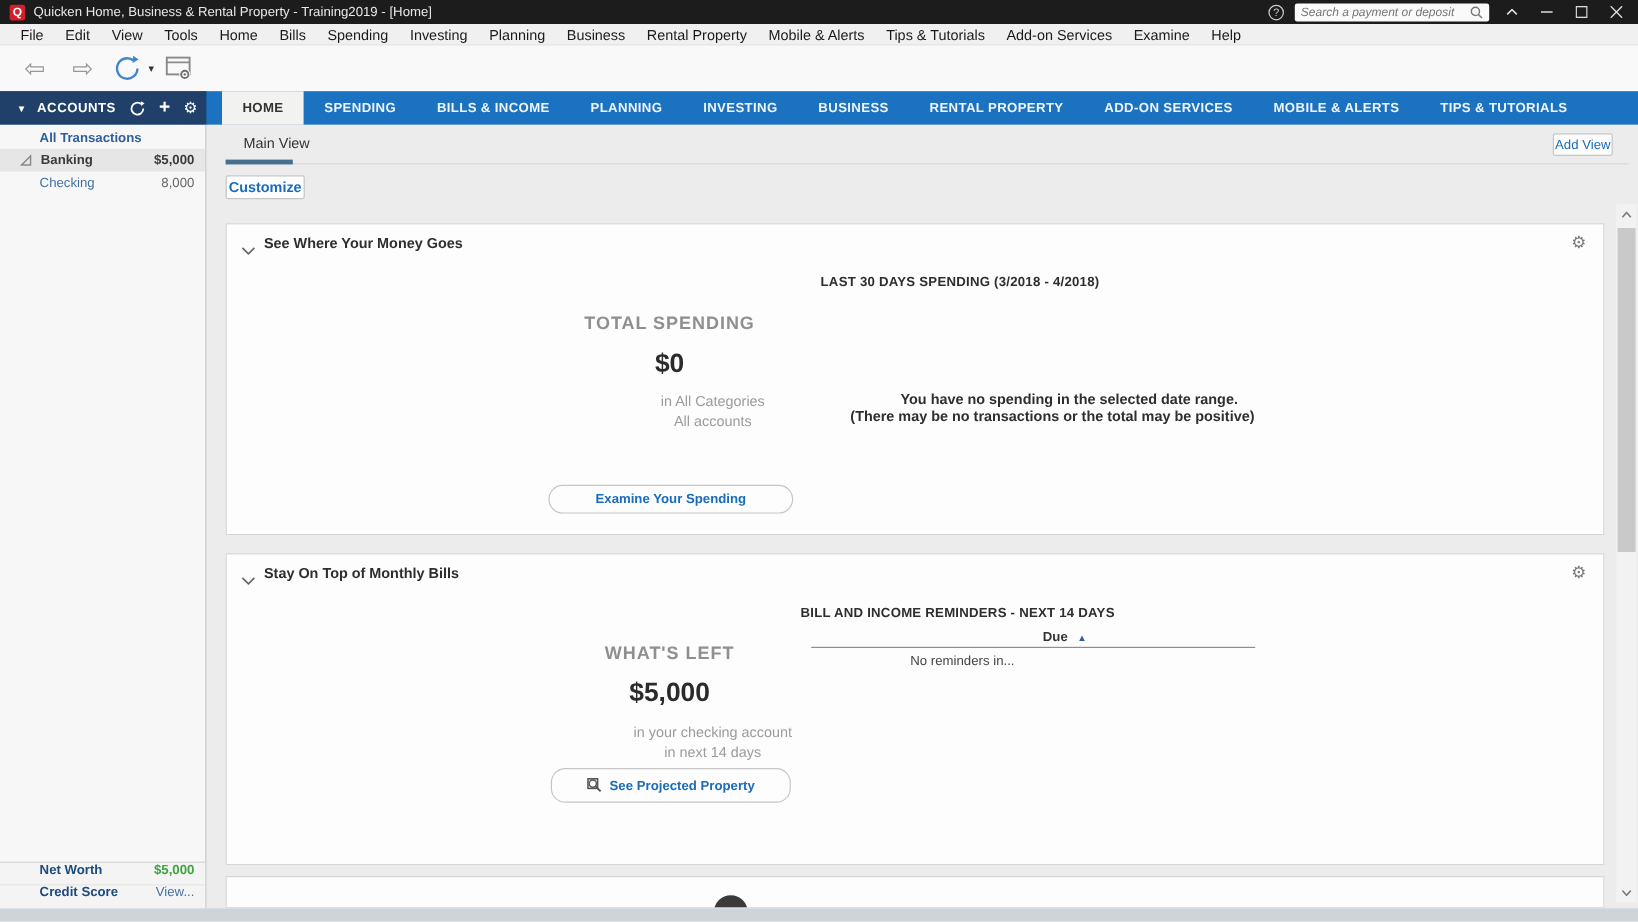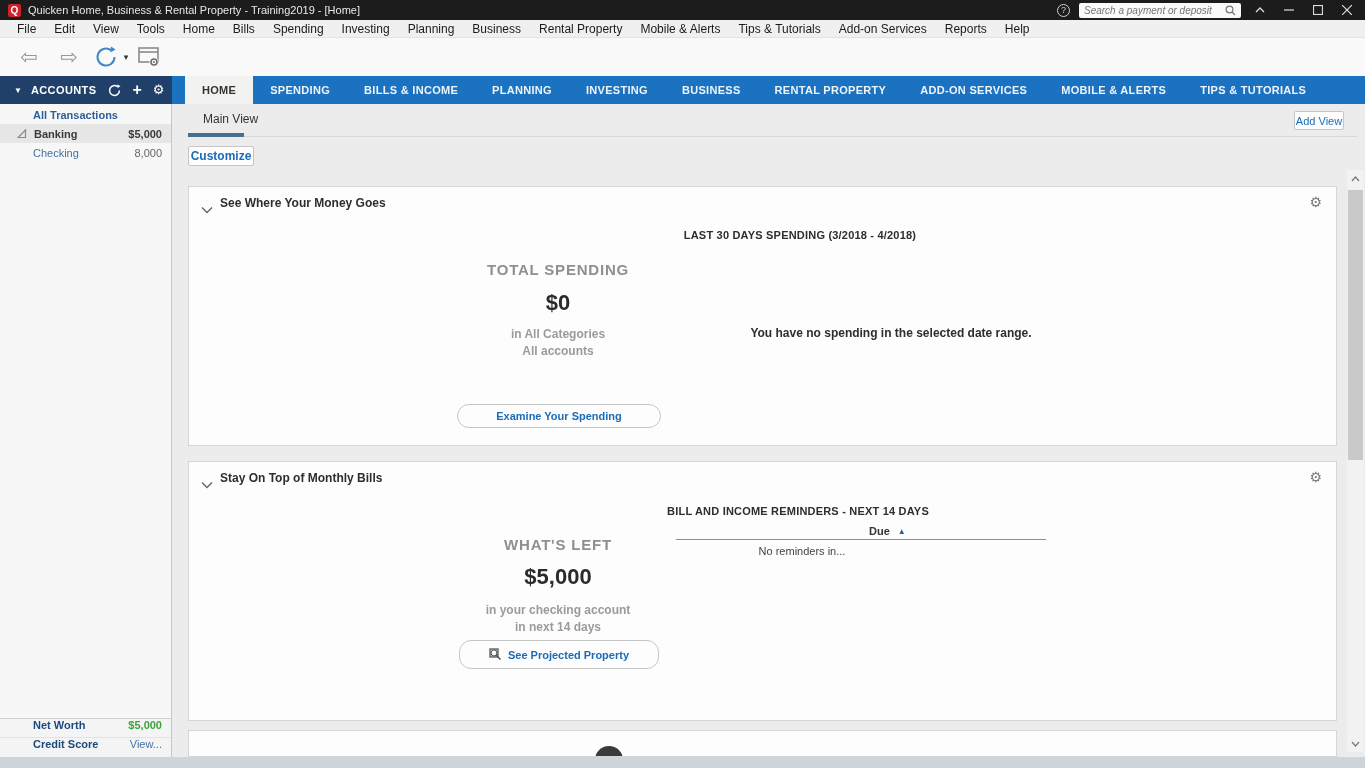--- a/index.html
+++ b/index.html
@@ -70,21 +70,21 @@
   .panel { position:absolute; left:15px; width:1149px; background:#fdfdfd; border:1px solid #d6d6d6; }
   .panel1 { top:82px; height:260px; }
   .panel2 { top:357px; height:260px; }
   .panel3 { top:626px; height:27px; overflow:hidden; }
   .p-chevron { position:absolute; left:12px; top:13px; }
   .p-title { position:absolute; left:31px; top:9px; font-size:12px; font-weight:bold; color:#2e2e2e; }
   .p-gear { position:absolute; right:14px; top:7px; font-size:14px; color:#7a7a7a; }
   .ctr { position:absolute; transform:translateX(-50%); white-space:nowrap; }
   .sum-head { font-size:15px; font-weight:bold; letter-spacing:.8px; color:#8f8f8f; }
   .sum-amt { font-size:22px; font-weight:bold; color:#2b2b2b; }
-  .sum-line { font-size:12px; font-weight:bold; color:#9b9b9b; }
+  .sum-line { font-size:12px; font-weight:normal; color:#9b9b9b;margin-left:36px; }
   .r-head { font-size:11px; font-weight:bold; color:#2e2e2e; letter-spacing:.2px; }
   .r-msg { font-size:12px; font-weight:bold; color:#2e2e2e; }
   .p-btn { position:absolute;border-radius:12px; }
   .btn1 { left:268px; top:217px; width:204px; height:24px; font-weight:bold; }
   .btn2 { left:270px; top:178px; width:200px; height:29px; font-weight:bold; gap:6px; }
   .due-wrap { position:absolute; left:680px; top:63px; display:flex; align-items:center; gap:8px; }
   .due-label { font-size:11px; font-weight:bold; color:#333; }
   .due-arrow { font-size:8px; color:#2d5f9a; }
   .due-line { position:absolute; left:487px; top:77px; width:370px; height:1px; background:#8f8f8f; }
   .empty-msg { font-size:11px; color:#444; }
@@ -145,21 +145,21 @@
   <span class="menu-item">Home</span>
   <span class="menu-item">Bills</span>
   <span class="menu-item">Spending</span>
   <span class="menu-item">Investing</span>
   <span class="menu-item">Planning</span>
   <span class="menu-item">Business</span>
   <span class="menu-item">Rental Property</span>
   <span class="menu-item">Mobile &amp; Alerts</span>
   <span class="menu-item">Tips &amp; Tutorials</span>
   <span class="menu-item">Add-on Services</span>
-  <span class="menu-item">Reports</span>
+  <span class="menu-item">Examine</span>
   <span class="menu-item">Help</span>
 </div>
 
 <div class="toolbar">
   <div class="tool nav-arrow" style="left:14px;width:30px;">
       <span>⇦</span>
     </div>
   <div class="tool nav-arrow" style="left:54px;width:30px;">
       <span>⇨</span>
     </div>
@@ -252,20 +252,21 @@
     <span class="p-gear">⚙</span>
 
     <div class="ctr sum-head" style="left:369px; top:74px;">TOTAL SPENDING</div>
     <div class="ctr sum-amt" style="left:369px; top:103px;">$0</div>
     <div class="ctr sum-line" style="left:369px; top:140px;">in All Categories</div>
     <div class="ctr sum-line" style="left:369px; top:157px;">All accounts</div>
     <button class="btn p-btn btn1">Examine Your Spending</button>
 
     <div class="ctr r-head" style="left:611px; top:42px;">LAST 30 DAYS SPENDING (3/2018 - 4/2018)</div>
     <div class="ctr r-msg" style="left:702px; top:139px;">You have no spending in the selected date range.</div>
+    <div class="ctr r-msg" style="left:688px; top:153px;">(There may be no transactions or the total may be positive)</div>
   </div>
 
   <div class="panel panel2">
     <span class="p-chevron"><svg width="12" height="8" viewBox="0 0 12 8">
           <polyline points="1,1.5 6,6.5 11,1.5" fill="none" stroke="#666" stroke-width="1.4"></polyline>
         </svg></span>
     <div class="p-title">Stay On Top of Monthly Bills</div>
     <span class="p-gear">⚙</span>
 
     <div class="ctr sum-head" style="left:369px; top:74px;">WHAT'S LEFT</div>

